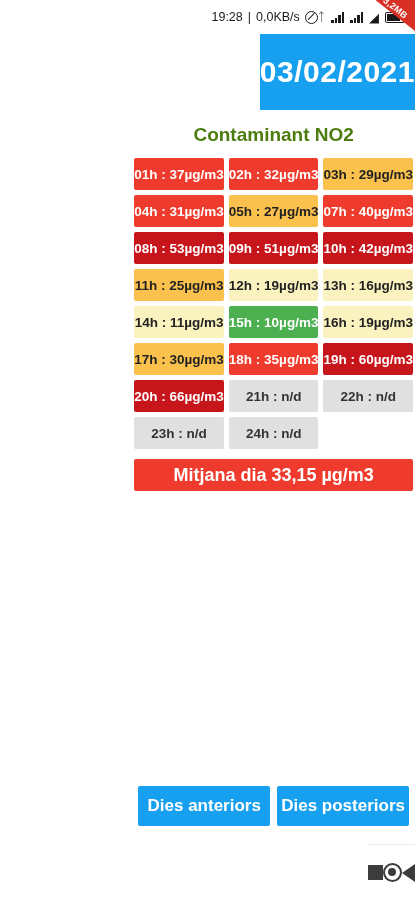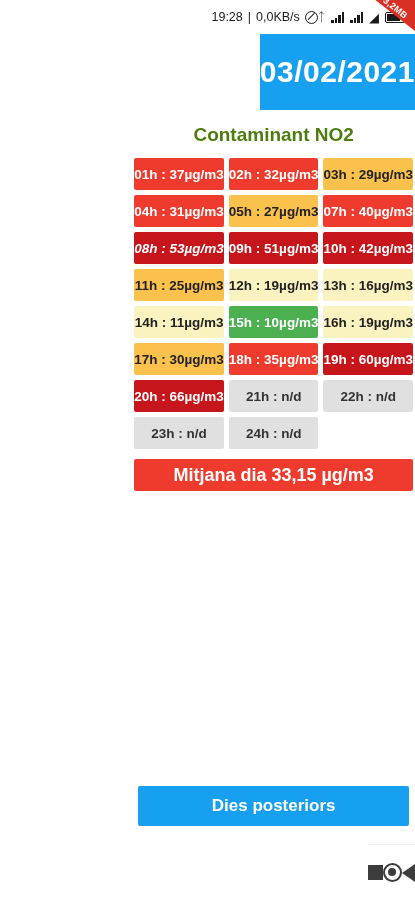--- a/index.html
+++ b/index.html
@@ -262,21 +262,21 @@
   <div class="content">
     <div class="section-title">Contaminant NO2</div>
 
     <div class="grid">
         <div class="cell" style="background: rgb(239, 59, 45); color: rgb(255, 255, 255);">01h : 37µg/m3</div>
         <div class="cell" style="background: rgb(239, 59, 45); color: rgb(255, 255, 255);">02h : 32µg/m3</div>
         <div class="cell" style="background: rgb(251, 193, 77); color: rgb(34, 34, 34);">03h : 29µg/m3</div>
         <div class="cell" style="background: rgb(239, 59, 45); color: rgb(255, 255, 255);">04h : 31µg/m3</div>
         <div class="cell" style="background: rgb(251, 193, 77); color: rgb(34, 34, 34);">05h : 27µg/m3</div>
         <div class="cell" style="background: rgb(239, 59, 45); color: rgb(255, 255, 255);">07h : 40µg/m3</div>
-        <div class="cell" style="background: rgb(199, 21, 28); color: rgb(255, 255, 255); font-style: italic;">08h : 53µg/m3</div>
+        <div class="cell" style="background: rgb(199, 21, 28); color: rgb(255, 255, 255);">08h : 53µg/m3</div>
         <div class="cell" style="background: rgb(199, 21, 28); color: rgb(255, 255, 255);">09h : 51µg/m3</div>
         <div class="cell" style="background: rgb(199, 21, 28); color: rgb(255, 255, 255);">10h : 42µg/m3</div>
         <div class="cell" style="background: rgb(251, 193, 77); color: rgb(34, 34, 34);">11h : 25µg/m3</div>
         <div class="cell" style="background: rgb(250, 243, 192); color: rgb(34, 34, 34);">12h : 19µg/m3</div>
         <div class="cell" style="background: rgb(250, 243, 192); color: rgb(34, 34, 34);">13h : 16µg/m3</div>
         <div class="cell" style="background: rgb(250, 243, 192); color: rgb(34, 34, 34);">14h : 11µg/m3</div>
         <div class="cell" style="background: rgb(76, 175, 80); color: rgb(255, 255, 255);">15h : 10µg/m3</div>
         <div class="cell" style="background: rgb(250, 243, 192); color: rgb(34, 34, 34);">16h : 19µg/m3</div>
         <div class="cell" style="background: rgb(251, 193, 77); color: rgb(34, 34, 34);">17h : 30µg/m3</div>
         <div class="cell" style="background: rgb(239, 59, 45); color: rgb(255, 255, 255);">18h : 35µg/m3</div>
@@ -288,20 +288,21 @@
         <div class="cell" style="background: rgb(224, 224, 224); color: rgb(51, 51, 51);">24h : n/d</div>
       </div>
 
     <div class="avg-bar">
       <span>Mitjana dia 33,15 µg/m3</span>
     </div>
 
     <div class="spacer"></div>
 
     <div class="navbtns">
+      <button class="navbtn">Dies anteriors</button>
       <button class="navbtn">Dies posteriors</button>
     </div>
   </div>
 
   <div class="sysnav">
     <div class="nav-square"></div>
     <div class="nav-circle"></div>
     <div class="nav-back"></div>
   </div>
 

